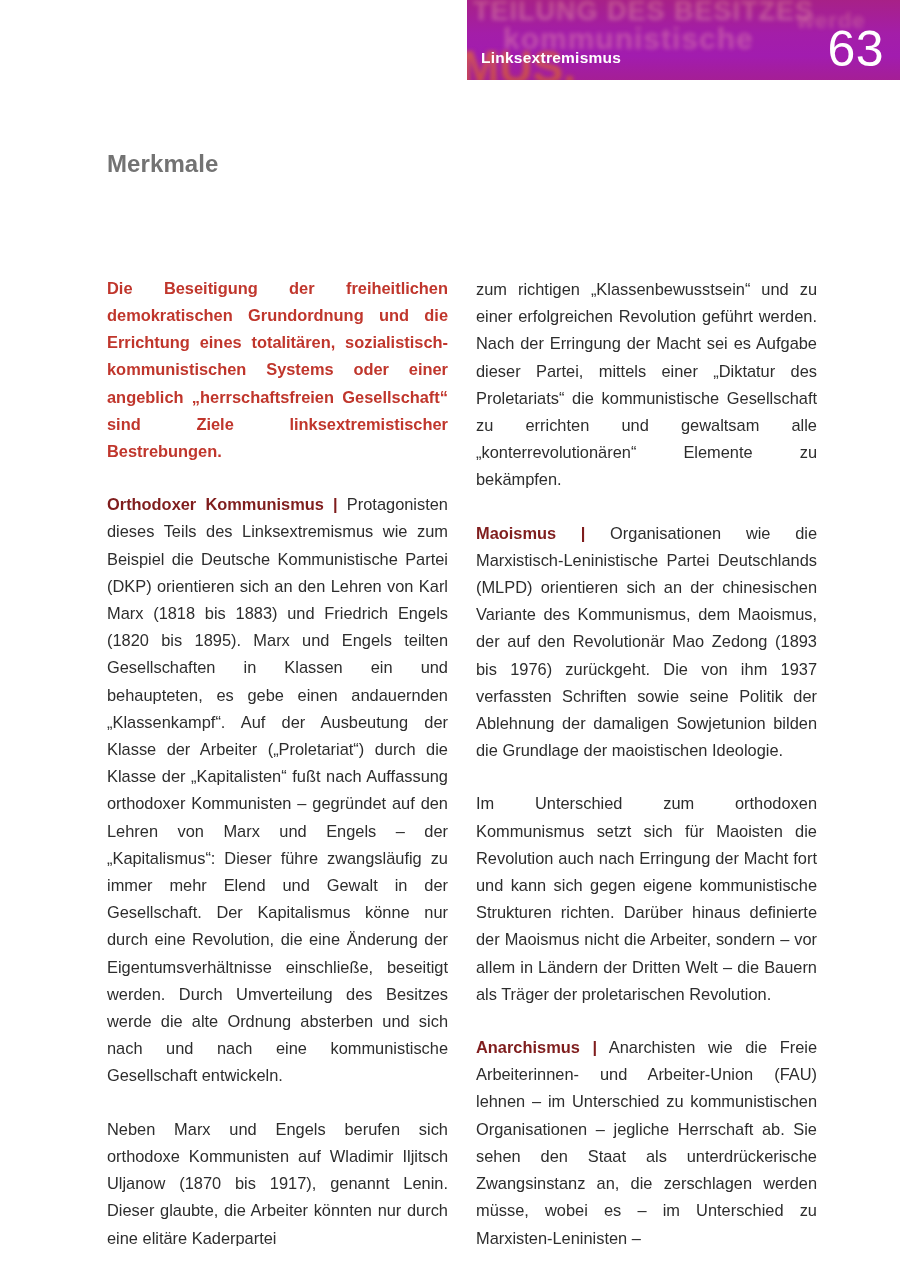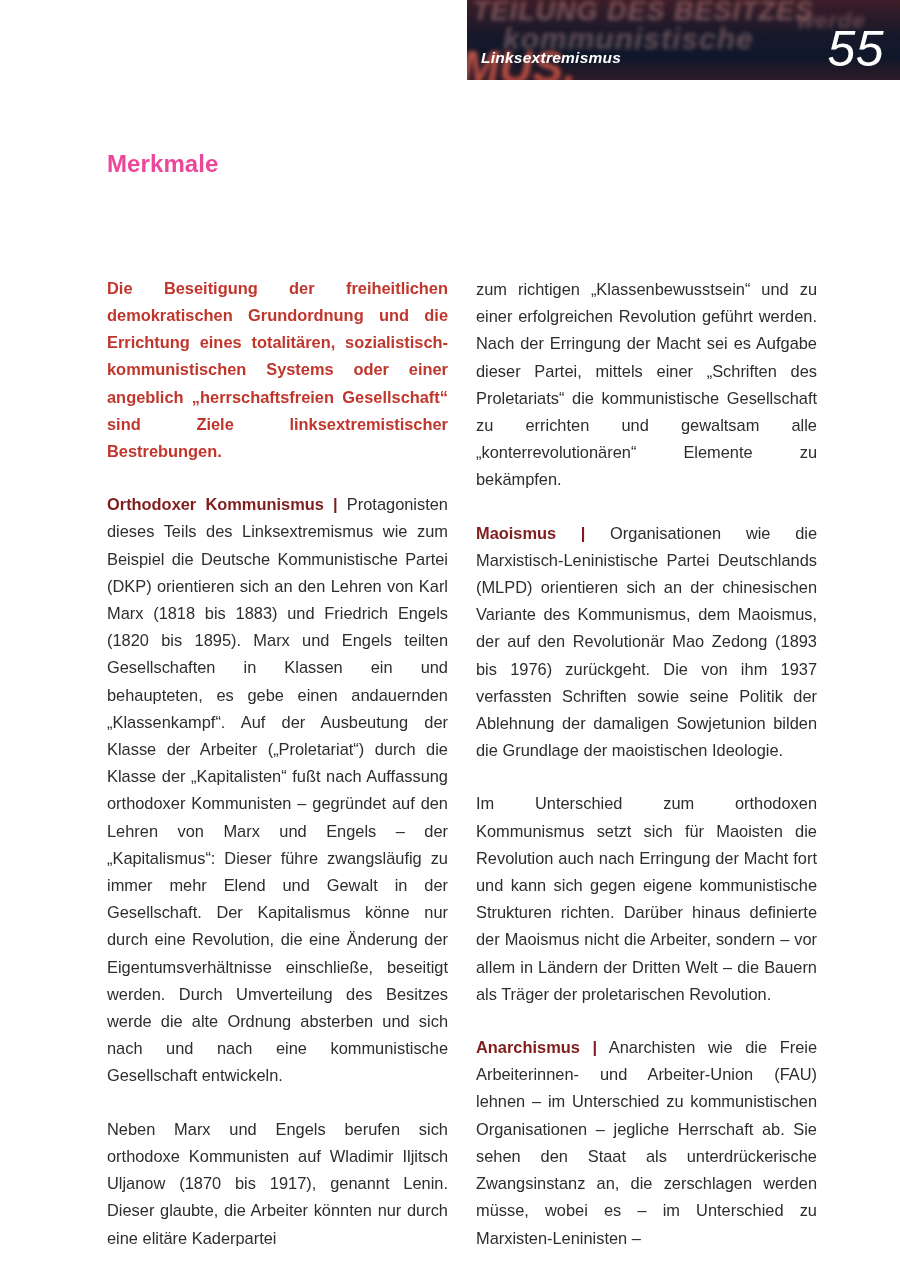--- a/index.html
+++ b/index.html
@@ -17,23 +17,22 @@
     -webkit-font-smoothing: antialiased;
   }
 
   
   .page-header {
     position: absolute;
     top: 0;
     left: 467px;
     width: 433px;
     height: 80px;
-    background: #0f172a;
+    background: #a21caf;
     overflow: hidden;
-    font-style: italic;
   }
   
   .banner-bg {
     position: absolute;
     inset: 0;
     overflow: hidden;
     pointer-events: none;
   }
   .banner-bg-line {
     position: absolute;
@@ -102,21 +101,21 @@
   }
 
   
   .article {
     position: absolute;
     top: 150px;
     left: 107px;
     width: 687px;
   }
   .section-title {
-    color: #ec4899;
+    color: #737373;
     font-size: 24px;
     font-weight: 700;
     margin: 0 0 34px 0;
     letter-spacing: 0.1px;
   }
   .columns {
     display: flex;
     gap: 28px;
     align-items: flex-end;
   }
@@ -160,40 +159,40 @@
 
 <div class="page-header">
   <div class="banner-bg">
     <div class="banner-bg-line l1">TEILUNG DES BESITZES</div>
     <div class="banner-bg-line l2">kommunistische</div>
     <div class="banner-bg-line l3">MUS.</div>
     <div class="banner-bg-line l4">werde</div>
   </div>
   <div class="banner-shade"></div>
   <div class="banner-title">Linksextremismus</div>
-  <div class="banner-pagenum">55</div>
+  <div class="banner-pagenum">63</div>
 </div>
 
 <div class="article">
   <h1 class="section-title">Merkmale</h1>
 
   <div class="columns">
 
     <div class="col left">
       <p class="para lede">Die Beseitigung der freiheitlichen demokratischen Grundordnung und die Errichtung eines totalitären, sozialistisch-kommunistischen Systems oder einer angeblich „herrschaftsfreien Gesellschaft“ sind Ziele linksextremistischer Bestrebungen.</p>
 
       <p class="para">
         <span class="run-in">Orthodoxer Kommunismus |</span><span> Protagonisten dieses Teils des Linksextremismus wie zum Beispiel die Deutsche Kommunistische Partei (DKP) orientieren sich an den Lehren von Karl Marx (1818 bis 1883) und Friedrich Engels (1820 bis 1895). Marx und Engels teilten Gesellschaften in Klassen ein und behaupteten, es gebe einen andauernden „Klassenkampf“. Auf der Ausbeutung der Klasse der Arbeiter („Proletariat“) durch die Klasse der „Kapitalisten“ fußt nach Auffassung orthodoxer Kommunisten – gegründet auf den Lehren von Marx und Engels – der „Kapitalismus“: Dieser führe zwangsläufig zu immer mehr Elend und Gewalt in der Gesellschaft. Der Kapitalismus könne nur durch eine Revolution, die eine Änderung der Eigentumsverhältnisse einschließe, beseitigt werden. Durch Umverteilung des Besitzes werde die alte Ordnung absterben und sich nach und nach eine kommunistische Gesellschaft entwickeln.</span>
       </p>
 
       <p class="para">Neben Marx und Engels berufen sich orthodoxe Kommunisten auf Wladimir Iljitsch Uljanow (1870 bis 1917), genannt Lenin. Dieser glaubte, die Arbeiter könnten nur durch eine elitäre Kaderpartei</p>
     </div>
 
     <div class="col right">
-      <p class="para">zum richtigen „Klassenbewusstsein“ und zu einer erfolgreichen Revolution geführt werden. Nach der Erringung der Macht sei es Aufgabe dieser Partei, mittels einer „Schriften des Proletariats“ die kommunistische Gesellschaft zu errichten und gewaltsam alle „konterrevolutionären“ Elemente zu bekämpfen.</p>
+      <p class="para">zum richtigen „Klassenbewusstsein“ und zu einer erfolgreichen Revolution geführt werden. Nach der Erringung der Macht sei es Aufgabe dieser Partei, mittels einer „Diktatur des Proletariats“ die kommunistische Gesellschaft zu errichten und gewaltsam alle „konterrevolutionären“ Elemente zu bekämpfen.</p>
 
       <p class="para">
         <span class="run-in">Maoismus |</span><span> Organisationen wie die Marxistisch-Leninistische Partei Deutschlands (MLPD) orientieren sich an der chinesischen Variante des Kommunismus, dem Maoismus, der auf den Revolutionär Mao Zedong (1893 bis 1976) zurückgeht. Die von ihm 1937 verfassten Schriften sowie seine Politik der Ablehnung der damaligen Sowjetunion bilden die Grundlage der maoistischen Ideologie.</span>
       </p>
 
       <p class="para">Im Unterschied zum orthodoxen Kommunismus setzt sich für Maoisten die Revolution auch nach Erringung der Macht fort und kann sich gegen eigene kommunistische Strukturen richten. Darüber hinaus definierte der Maoismus nicht die Arbeiter, sondern – vor allem in Ländern der Dritten Welt – die Bauern als Träger der proletarischen Revolution.</p>
 
       <p class="para">
         <span class="run-in">Anarchismus |</span><span> Anarchisten wie die Freie Arbeiterinnen- und Arbeiter-Union (FAU) lehnen – im Unterschied zu kommunistischen Organisationen – jegliche Herrschaft ab. Sie sehen den Staat als unterdrückerische Zwangsinstanz an, die zerschlagen werden müsse, wobei es – im Unterschied zu Marxisten-Leninisten –</span>
       </p>

